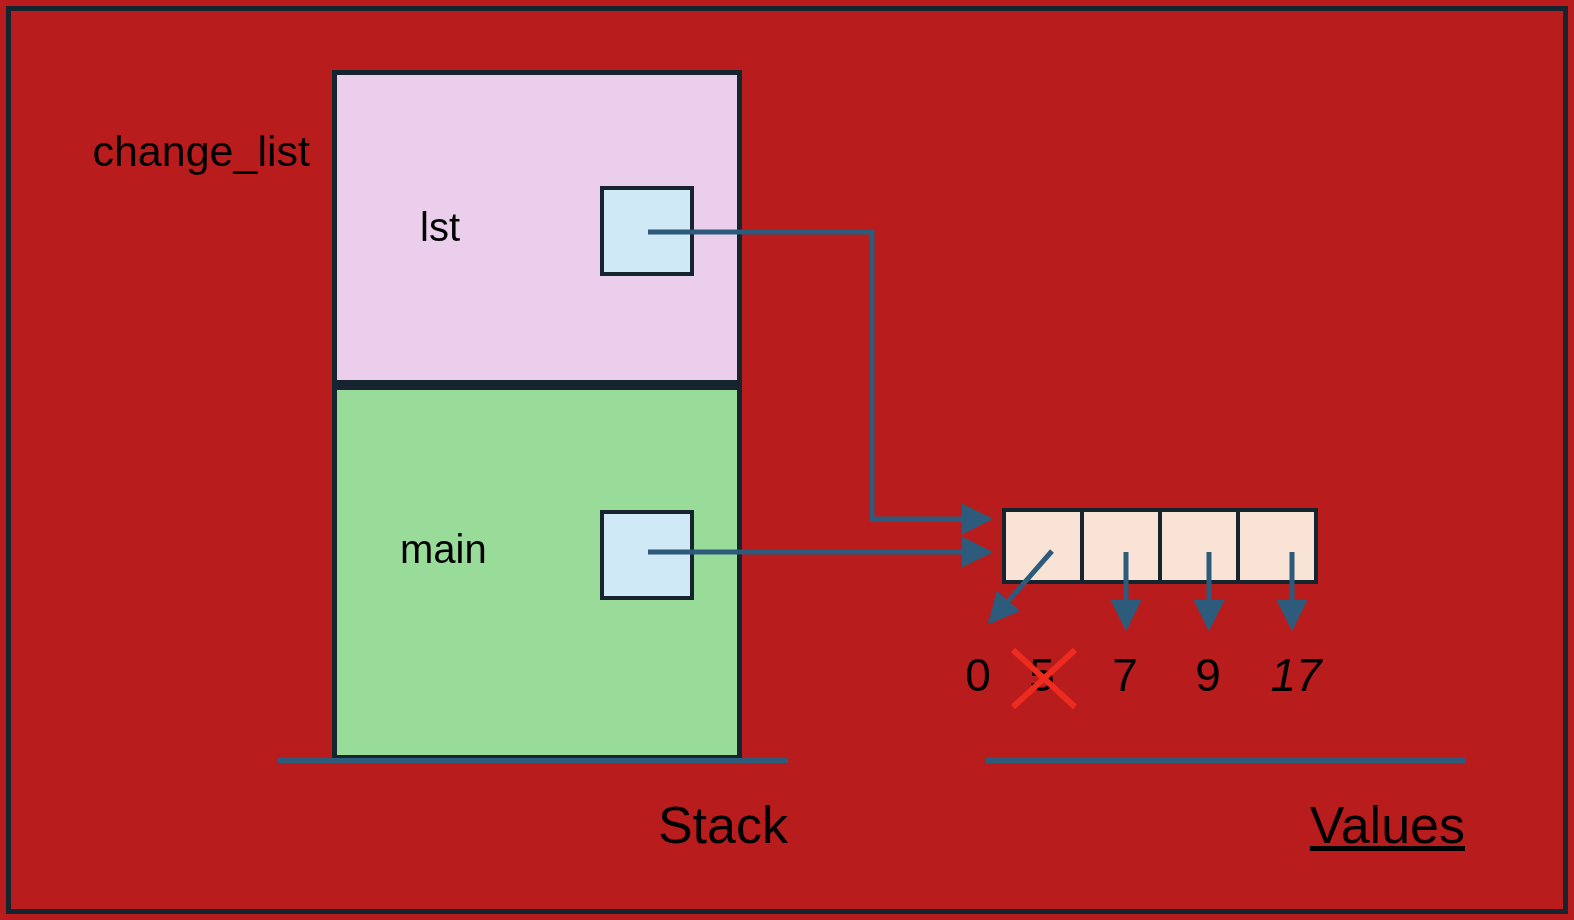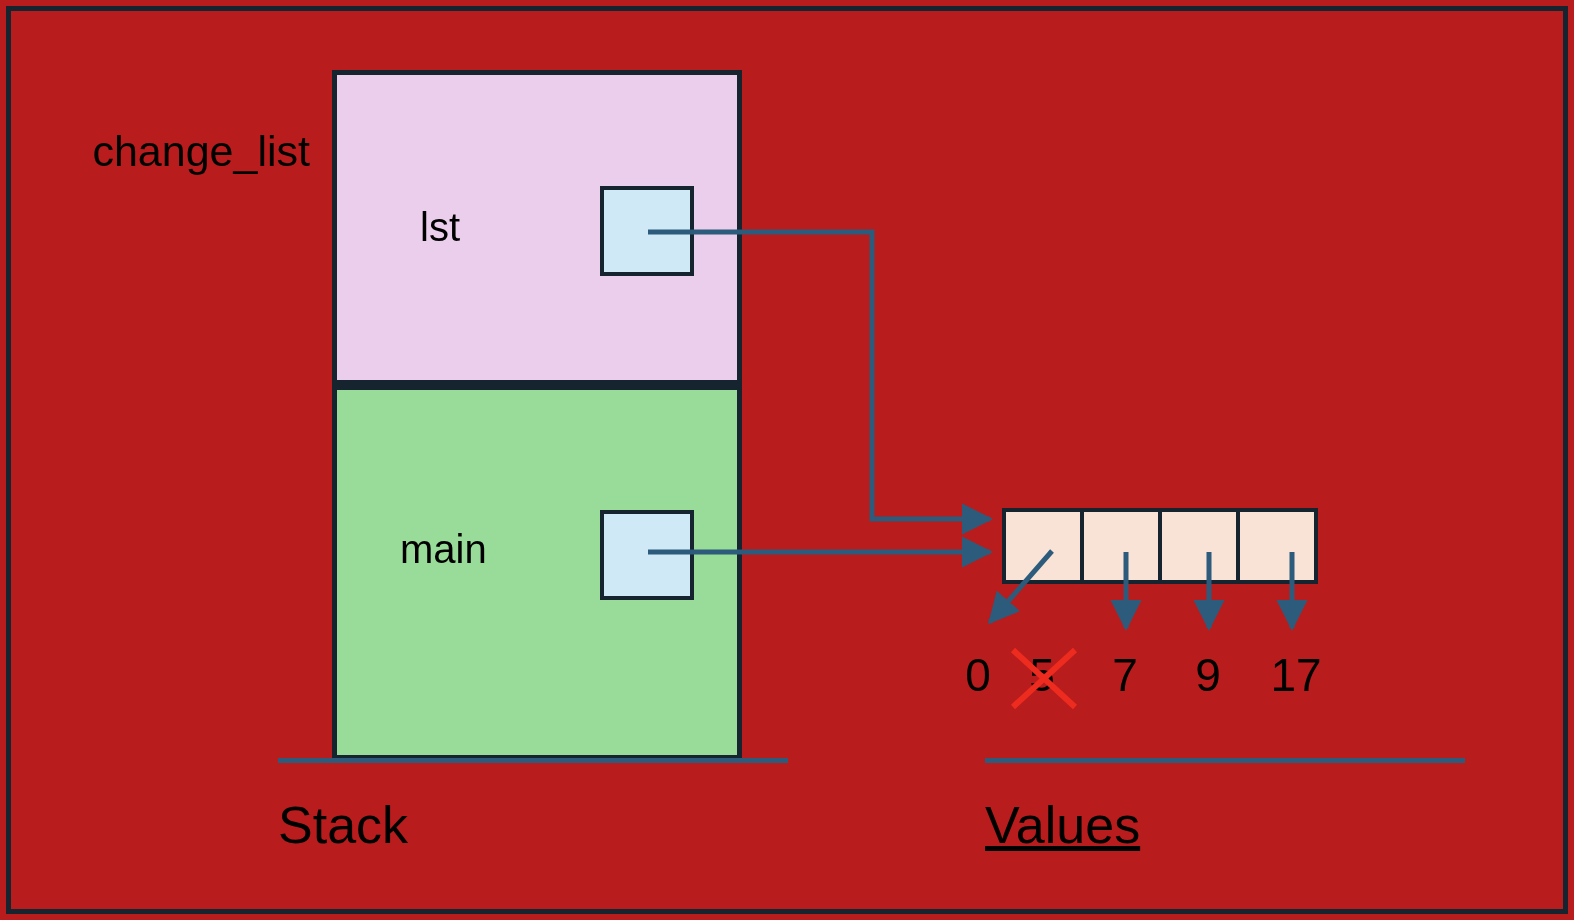--- a/index.html
+++ b/index.html
@@ -95,21 +95,21 @@
     background: #2C5B7B;
   }
   #baseline-stack  { left: 278px; top: 758px; width: 510px; }
   #baseline-values { left: 985px; top: 758px; width: 480px; }
 
   
   .section-caption {
     position: absolute;
     font-size: 52px;
     color: #000000;
-    text-align: left;
+    text-align: right;
     white-space: nowrap;
   }
   #caption-stack  { left: 278px; top: 795px; width: 510px; }
   #caption-values { left: 985px; top: 795px; width: 480px; text-decoration: underline; }
 
   
   #list-object {
     position: absolute;
     left: 1002px;
     top: 508px;
@@ -131,21 +131,21 @@
     font-size: 46px;
     color: #000000;
     text-align: center;
     white-space: nowrap;
   }
   .value-label.struck { }
   #value-0  { left: 938px; top: 648px; width: 80px; }
   #value-5  { left: 1002px; top: 648px; width: 80px; }
   #value-7  { left: 1085px; top: 648px; width: 80px; }
   #value-9  { left: 1168px; top: 648px; width: 80px; }
-  #value-17 { left: 1250px; top: 648px; width: 92px; }
+  #value-17 { left: 1250px; top: 648px; width: 92px; font-style: italic; }
 
   
   #connectors {
     position: absolute;
     left: 0;
     top: 0;
     width: 1574px;
     height: 920px;
     pointer-events: none;
   }

